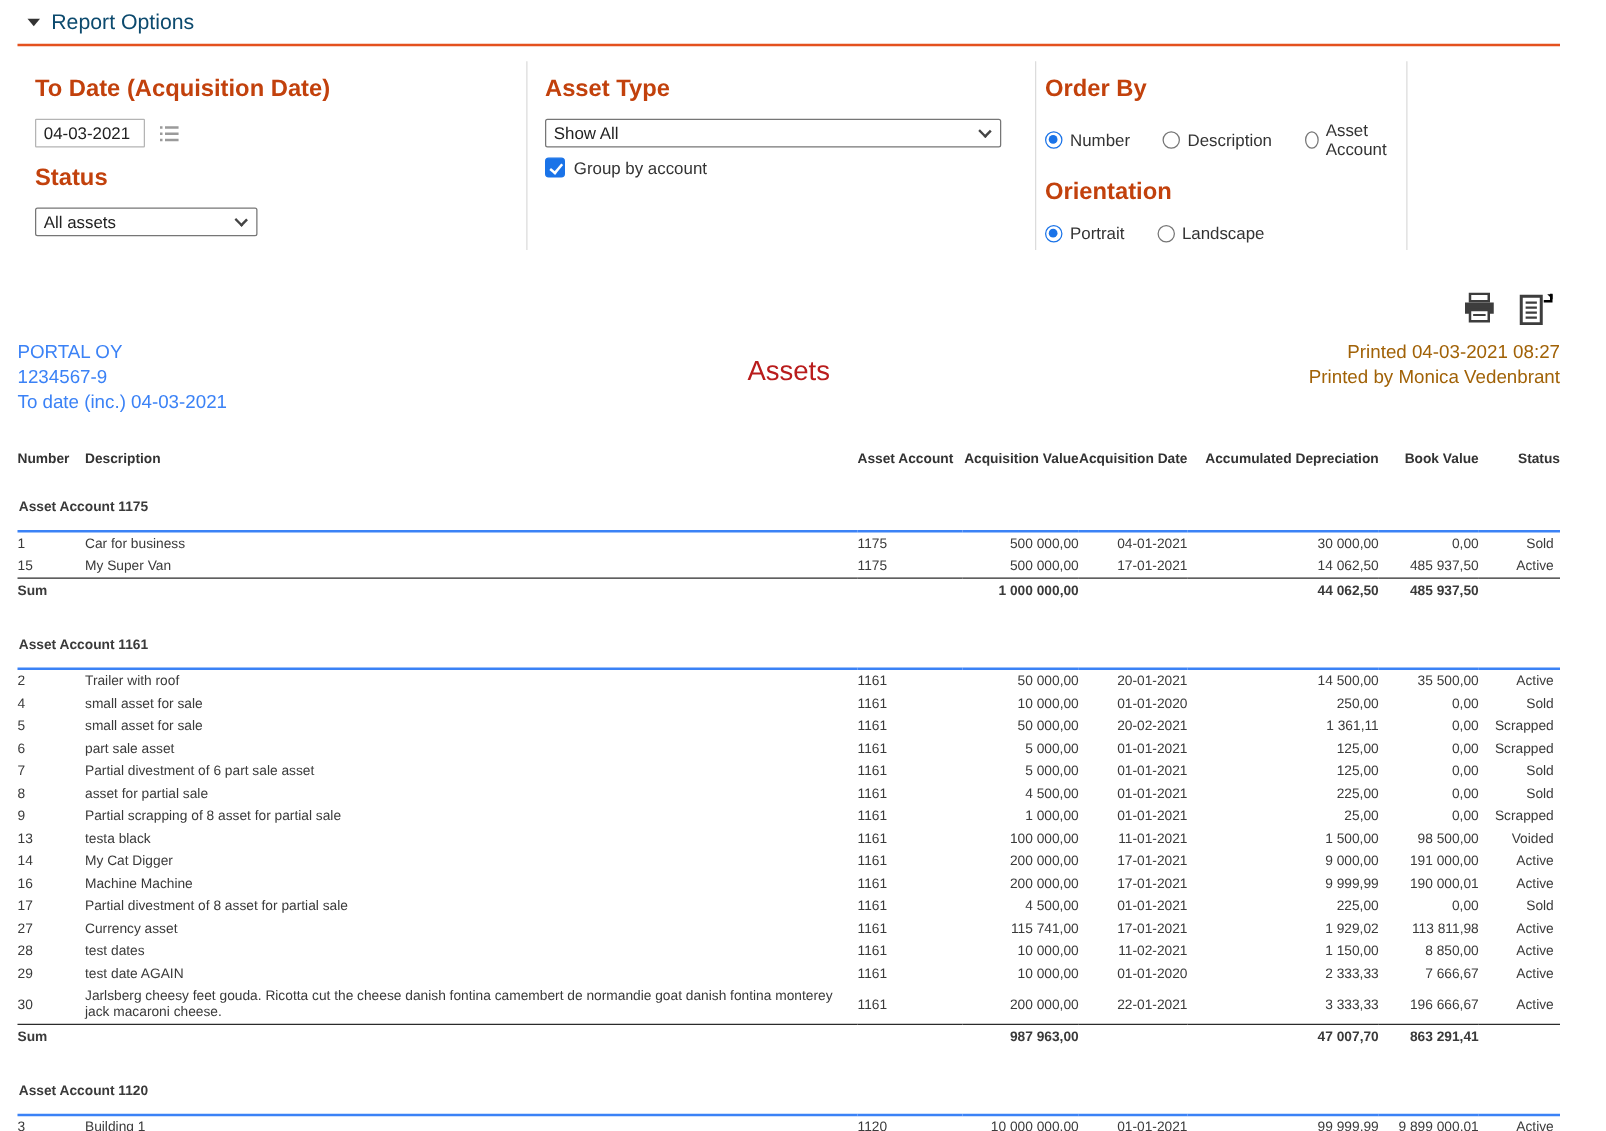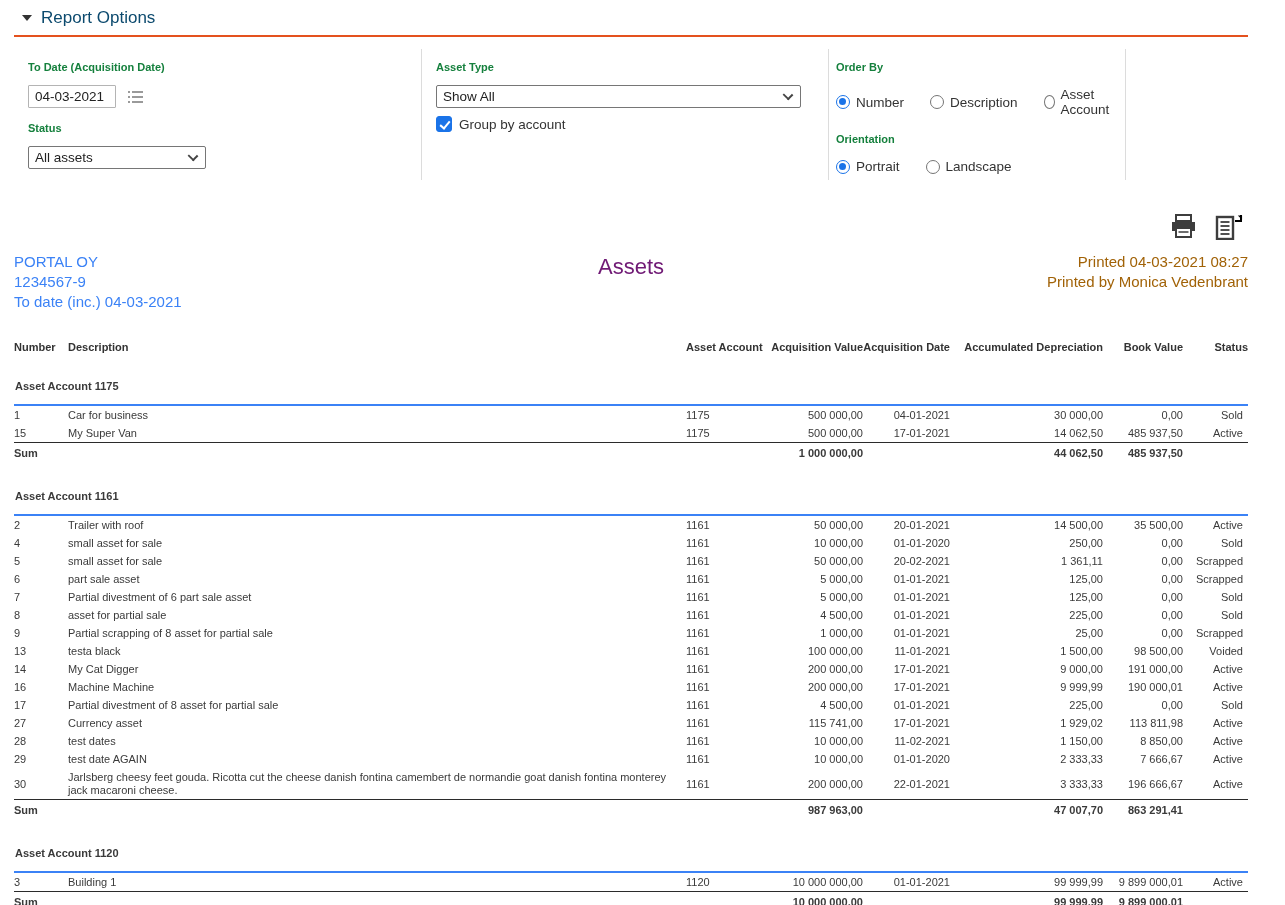--- a/index.html
+++ b/index.html
@@ -12,21 +12,21 @@
   .ro-title { font-size:17px; color:#0c4a6e; }
   .orange-rule { height:2px; background:#E4511E; margin:2px 37px 0 14px; }
 
   
   .options-panel { display:flex; margin-left:14px; margin-right:37px; padding:12px 0 14px 0; min-height:150px; }
   .opt-col { padding:8px 0 0 14px; }
   .col1 { width:407px; }
   .col2 { width:407px; border-left:1px solid #dcdcdc; }
   .col3 { width:297px; border-left:1px solid #dcdcdc; padding-left:7px; }
   .col4 { flex:1; border-left:1px solid #dcdcdc; }
-  .opt-label { font-weight:bold; font-size:11px; color:#15803d; margin:4px 0 12px; }
+  .opt-label { font-weight:bold; font-size:19px; color:#c2410c; margin:4px 0 12px; }
   .field-row { display:flex; align-items:center; gap:12px; margin-bottom:14px; }
   .date-input { width:88px; height:23px; border:1px solid #b4b4b4; border-radius:1px; font-size:13.5px; color:#222; padding:0 6px; font-family:"Liberation Sans",sans-serif; }
   .fake-select { position:relative; height:23px; border:1px solid #767676; border-radius:2px; background:#fff; display:flex; align-items:center; padding:0 26px 0 6px; font-size:13.5px; color:#222; cursor:default; }
   .fake-select .chev { position:absolute; right:8px; top:7px; width:8px; height:8px; border-right:2px solid #444; border-bottom:2px solid #444; transform:rotate(45deg) scale(1,0.9); transform-origin:center; margin-top:-2px; }
   .sel-status { width:178px; }
   .sel-asset-type { width:365px; margin-bottom:8px; }
 
   .checkbox-row { display:flex; align-items:center; gap:7px; font-size:13.5px; margin-top:4px; }
   .checkbox { width:16px; height:16px; border:1px solid #767676; border-radius:3px; background:#fff; position:relative; }
   .checkbox.on { background:#1A73E8; border-color:#1A73E8; }
@@ -39,21 +39,21 @@
   .radio-item.on .radio::after { content:''; position:absolute; left:2px; top:2px; width:7px; height:7px; border-radius:50%; background:#1A73E8; }
 
   
   .icons-row { display:flex; justify-content:flex-end; align-items:flex-end; gap:18px; margin:16px 40px 0 0; height:30px; }
   .icon-btn { cursor:pointer; display:flex; }
 
   
   .report-header { display:flex; margin:12px 37px 0 14px; }
   .rh-left { width:380px; font-size:15px; line-height:20px; color:#3b82f6; }
   .rh-center { flex:1; text-align:center; }
-  .rh-title { font-size:22px; color:#701a75; margin-top:2px; }
+  .rh-title { font-size:22px; color:#b91c1c; margin-top:12px; }
   .rh-right { width:380px; text-align:right; font-size:15px; line-height:20px; color:#a16207; }
 
   
   table.assets { border-collapse:collapse; table-layout:fixed; width:1234px; margin:28px 37px 0 14px; font-size:11px; color:#3a3a3a; }
   table.assets th { font-weight:bold; color:#333; padding:0; line-height:15px; vertical-align:top; }
   th.c0, td.c0 { text-align:left; }
   th.c1, td.c1 { text-align:left; }
   th.c2, td.c2 { text-align:left; padding-left:6px; }
   th.c3, td.c3, th.c4, td.c4, th.c5, td.c5, th.c6, td.c6 { text-align:right; }
   th.c7, td.c7 { text-align:right; padding-right:5px; }

